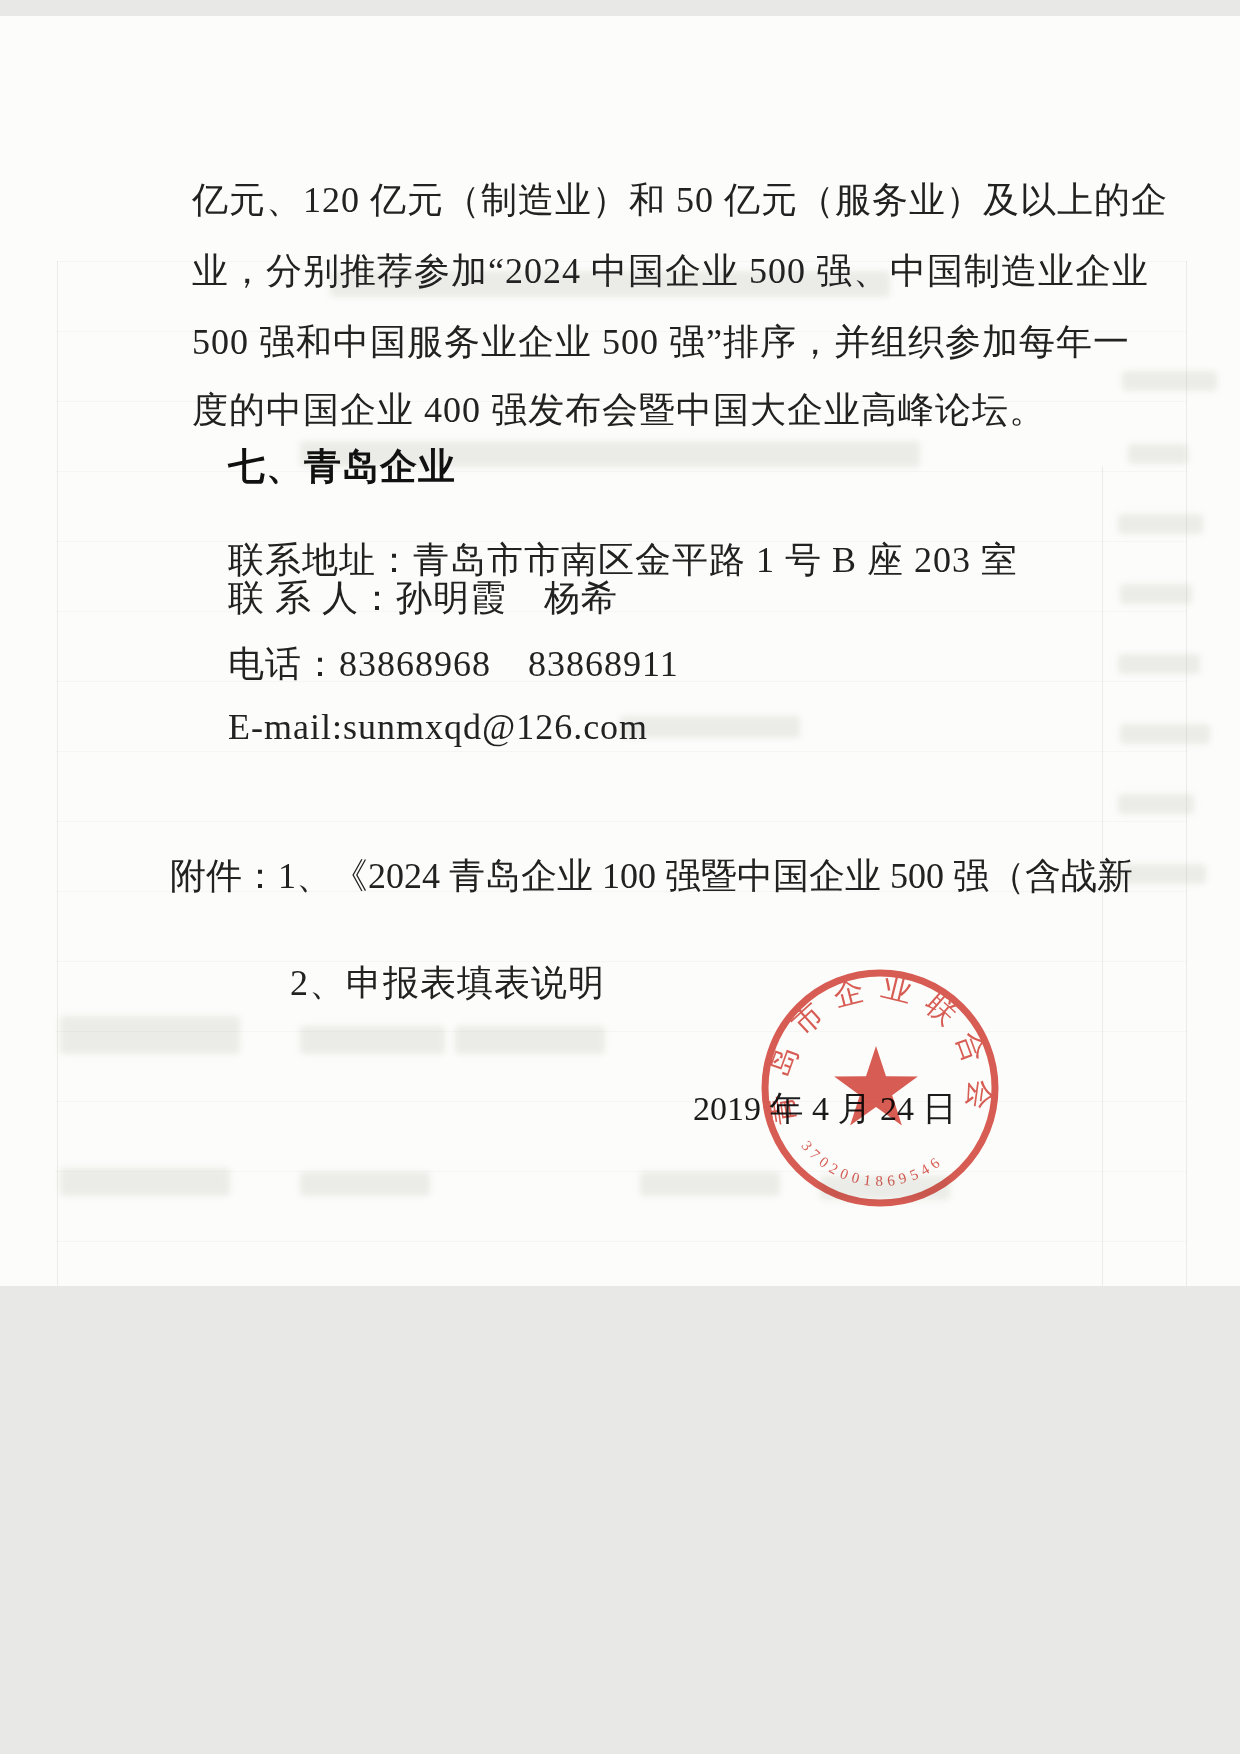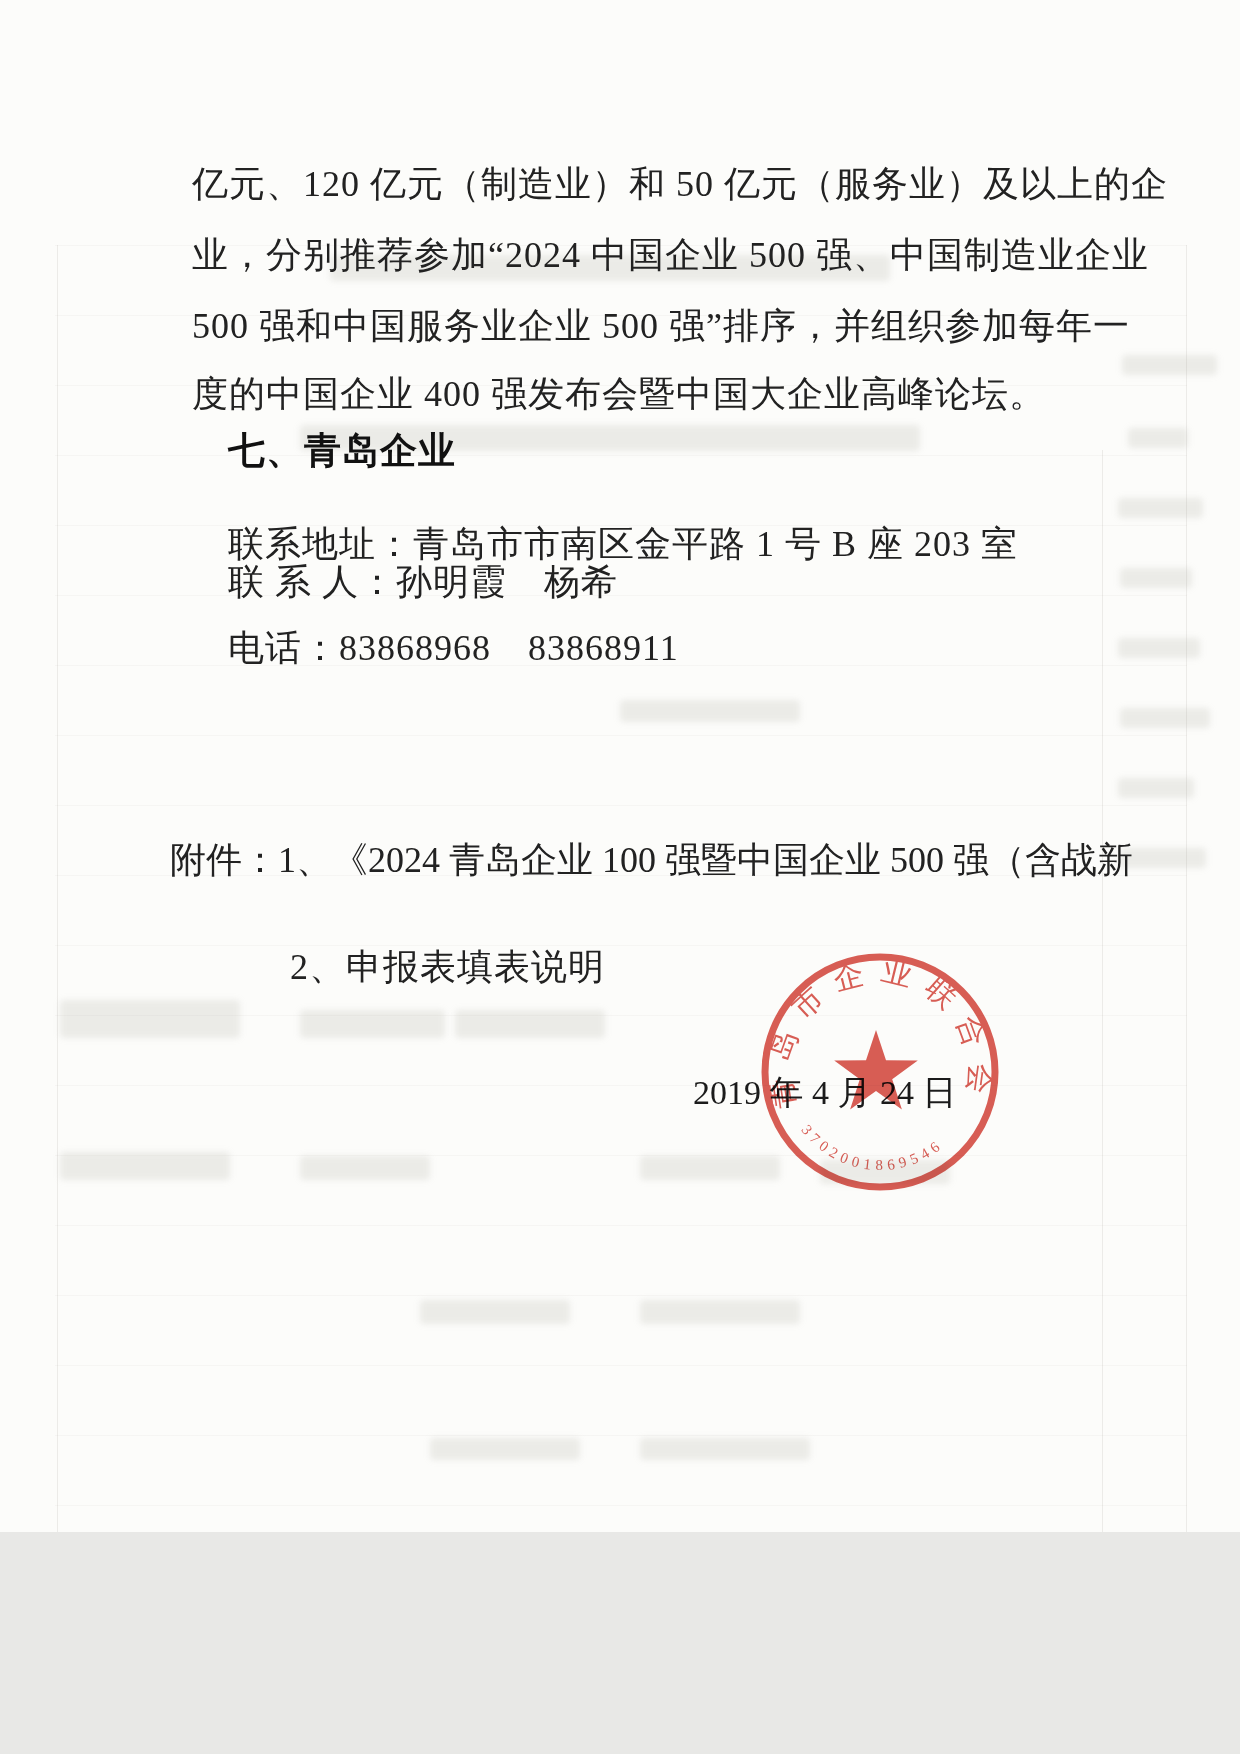--- a/index.html
+++ b/index.html
@@ -1,19 +1,19 @@
 <!DOCTYPE html>
 <html><head>
 <meta charset="utf-8">
 <style>
   html,body{margin:0;padding:0;background:#e8e8e6;}
   .page{
     position:relative;
-    width:1240px;height:1532px;
-    margin:0 auto;
+    width:1240px;height:1270px;
+    margin:16px auto;
     background:#fcfcfa;
     overflow:hidden;
     font-family:"Liberation Serif","DejaVu Serif",serif;
     color:#1d1d1d;
   }
   .line{
     position:absolute;
     white-space:nowrap;
     font-size:36px;
     letter-spacing:1px;
@@ -102,20 +102,21 @@
   <div class="line" style="left:192px;top:160px">亿元、120 亿元（制造业）和 50 亿元（服务业）及以上的企</div>
   <div class="line" style="left:192px;top:231px">业，分别推荐参加“2024 中国企业 500 强、中国制造业企业</div>
   <div class="line" style="left:192px;top:302px">500 强和中国服务业企业 500 强”排序，并组织参加每年一</div>
   <div class="line" style="left:192px;top:370px">度的中国企业 400 强发布会暨中国大企业高峰论坛。</div>
 
   <div class="line heading" style="left:228px;top:426px">七、青岛企业</div>
 
   <div class="line" style="left:228px;top:520px">联系地址：青岛市市南区金平路 1 号 B 座 203 室</div>
   <div class="line" style="left:228px;top:558px">联 系 人：孙明霞　杨希</div>
   <div class="line" style="left:228px;top:624px">电话：83868968　83868911</div>
+  <div class="line" style="left:228px;top:690px">E-mail:sunmxqd@126.com</div>
 
   <div class="line" style="left:170px;top:836px;letter-spacing:0">附件：1、《2024 青岛企业 100 强暨中国企业 500 强（含战新</div>
   <div class="line" style="left:290px;top:943px">2、申报表填表说明</div>
 
   <div class="date-line">2019 年 4 月 24 日</div>
 
   <svg class="seal" viewBox="0 0 256 256" aria-hidden="true">
     <circle cx="128" cy="128" r="115" fill="none" stroke="#d5473e" stroke-width="7"></circle>
     <polygon fill="#d5473e" points="124,86 134,116.2 165.8,116.4 140.2,135.3 149.9,165.6 124,147 98.1,165.6 107.8,135.3 82.2,116.4 114,116.2"></polygon>
     <defs>

